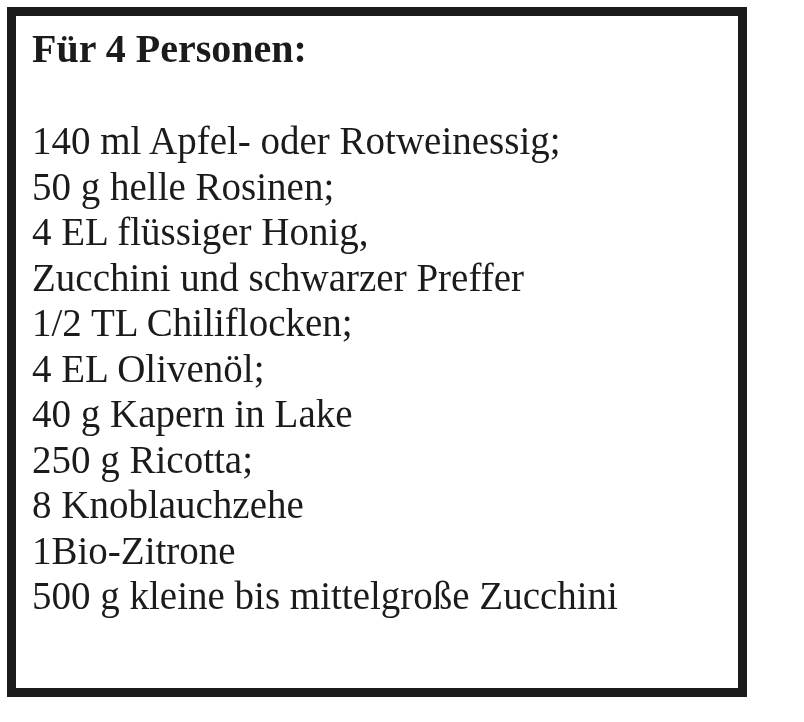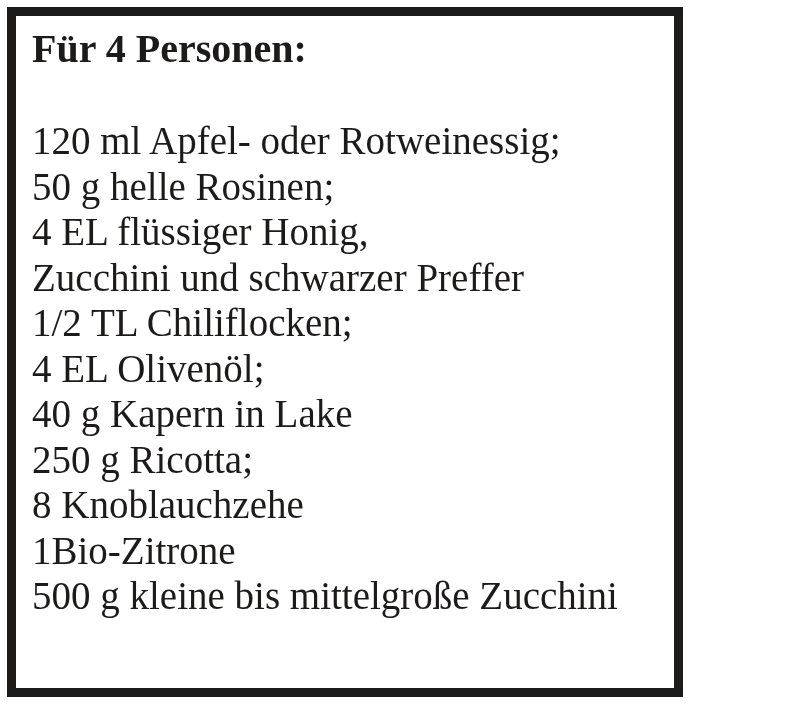--- a/index.html
+++ b/index.html
@@ -7,21 +7,21 @@
     padding: 0;
     background: #ffffff;
     width: 804px;
     height: 722px;
     overflow: hidden;
   }
   .recipe-card {
     position: absolute;
     left: 7px;
     top: 7px;
-    width: 676px;
+    width: 740px;
     height: 690px;
     border: 9px solid #1d1b19;
     background: #ffffff;
     box-sizing: border-box;
     padding: 10px 5px 0 16px;
     font-family: "Liberation Serif", "DejaVu Serif", serif;
     color: #1d1b19;
   }
   .serving-title {
     font-size: 40px;
@@ -34,21 +34,21 @@
     line-height: 45.5px;
     font-weight: normal;
     white-space: nowrap;
   }
 </style>
 </head>
 <body>
 
 <div class="recipe-card">
   <div class="serving-title">Für 4 Personen:</div>
-  <div class="ingredient-line">120 ml Apfel- oder Rotweinessig;</div>
+  <div class="ingredient-line">140 ml Apfel- oder Rotweinessig;</div>
   <div class="ingredient-line">50 g helle Rosinen;</div>
   <div class="ingredient-line">4 EL flüssiger Honig,</div>
   <div class="ingredient-line">Zucchini und schwarzer Preffer</div>
   <div class="ingredient-line">1/2 TL Chiliflocken;</div>
   <div class="ingredient-line">4 EL Olivenöl;</div>
   <div class="ingredient-line">40 g Kapern in Lake</div>
   <div class="ingredient-line">250 g Ricotta;</div>
   <div class="ingredient-line">8 Knoblauchzehe</div>
   <div class="ingredient-line">1Bio-Zitrone</div>
   <div class="ingredient-line">500 g kleine bis mittelgroße Zucchini</div>

